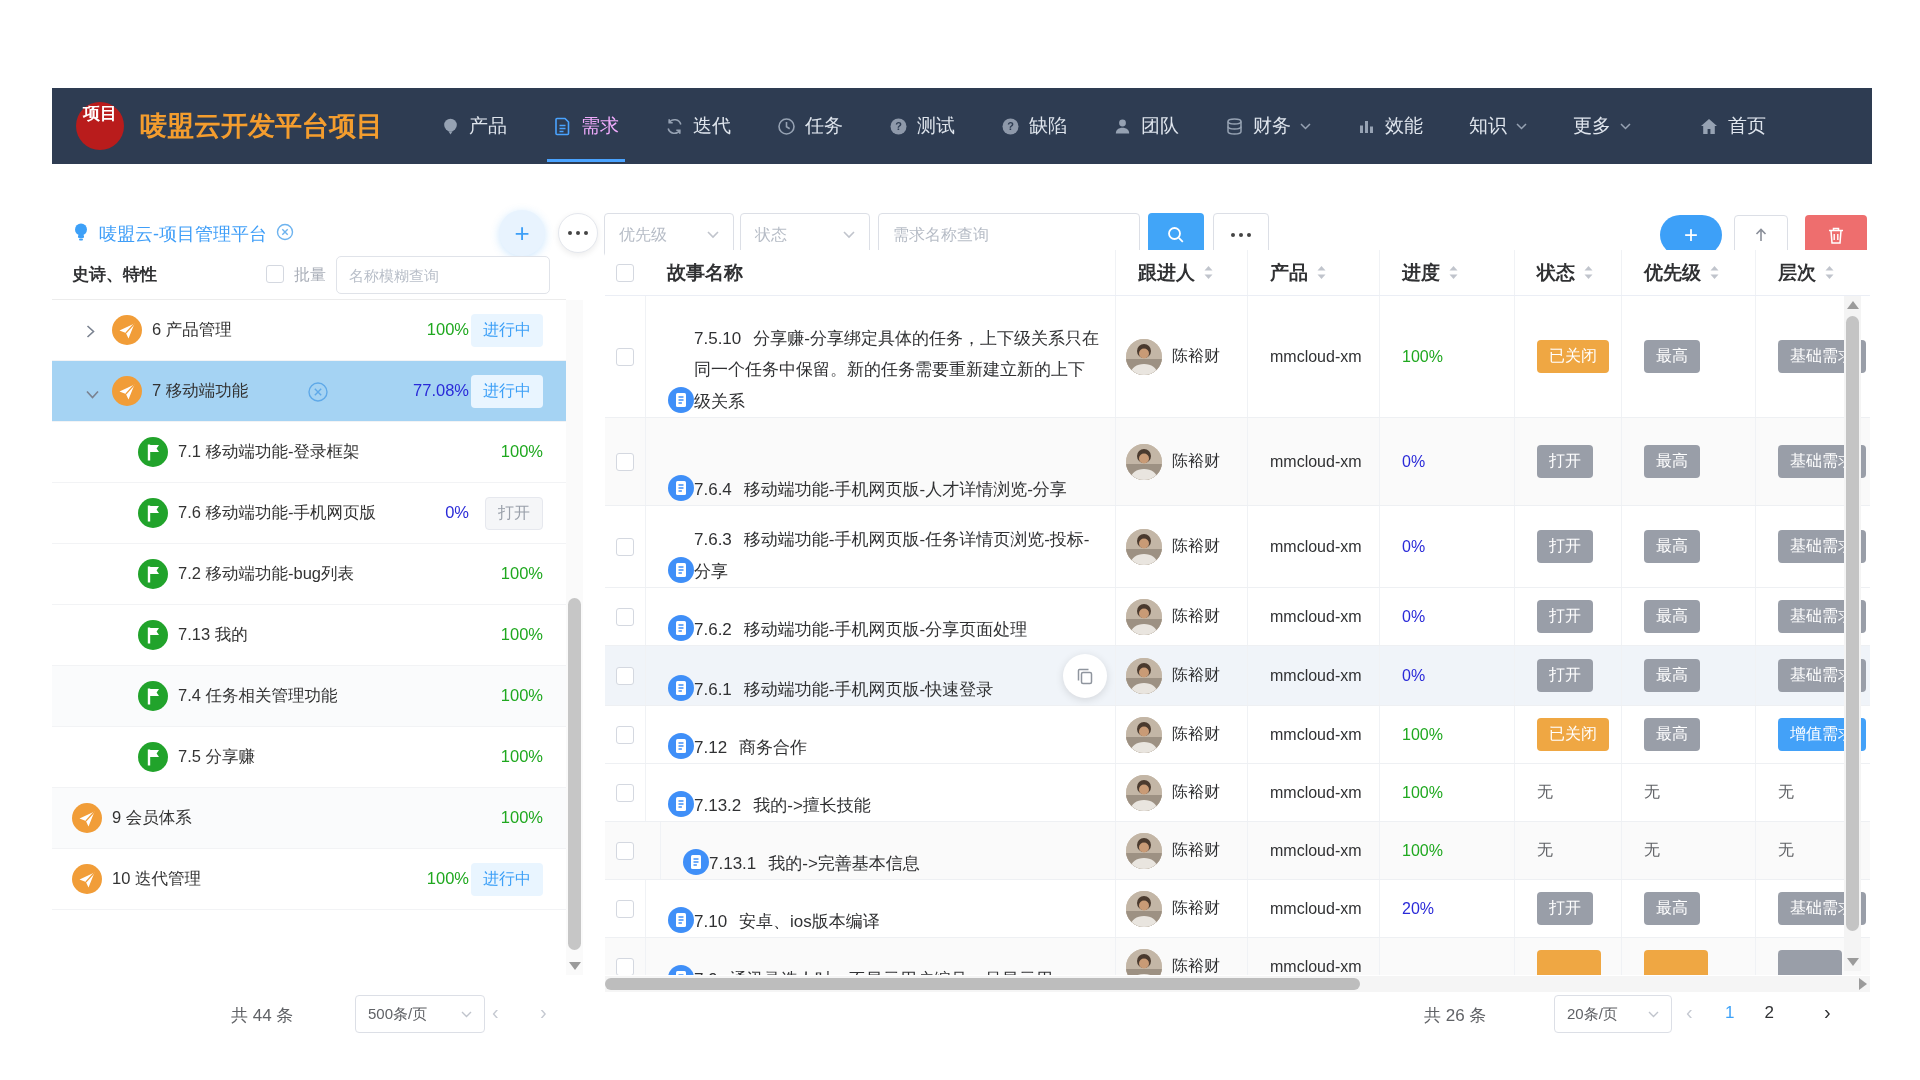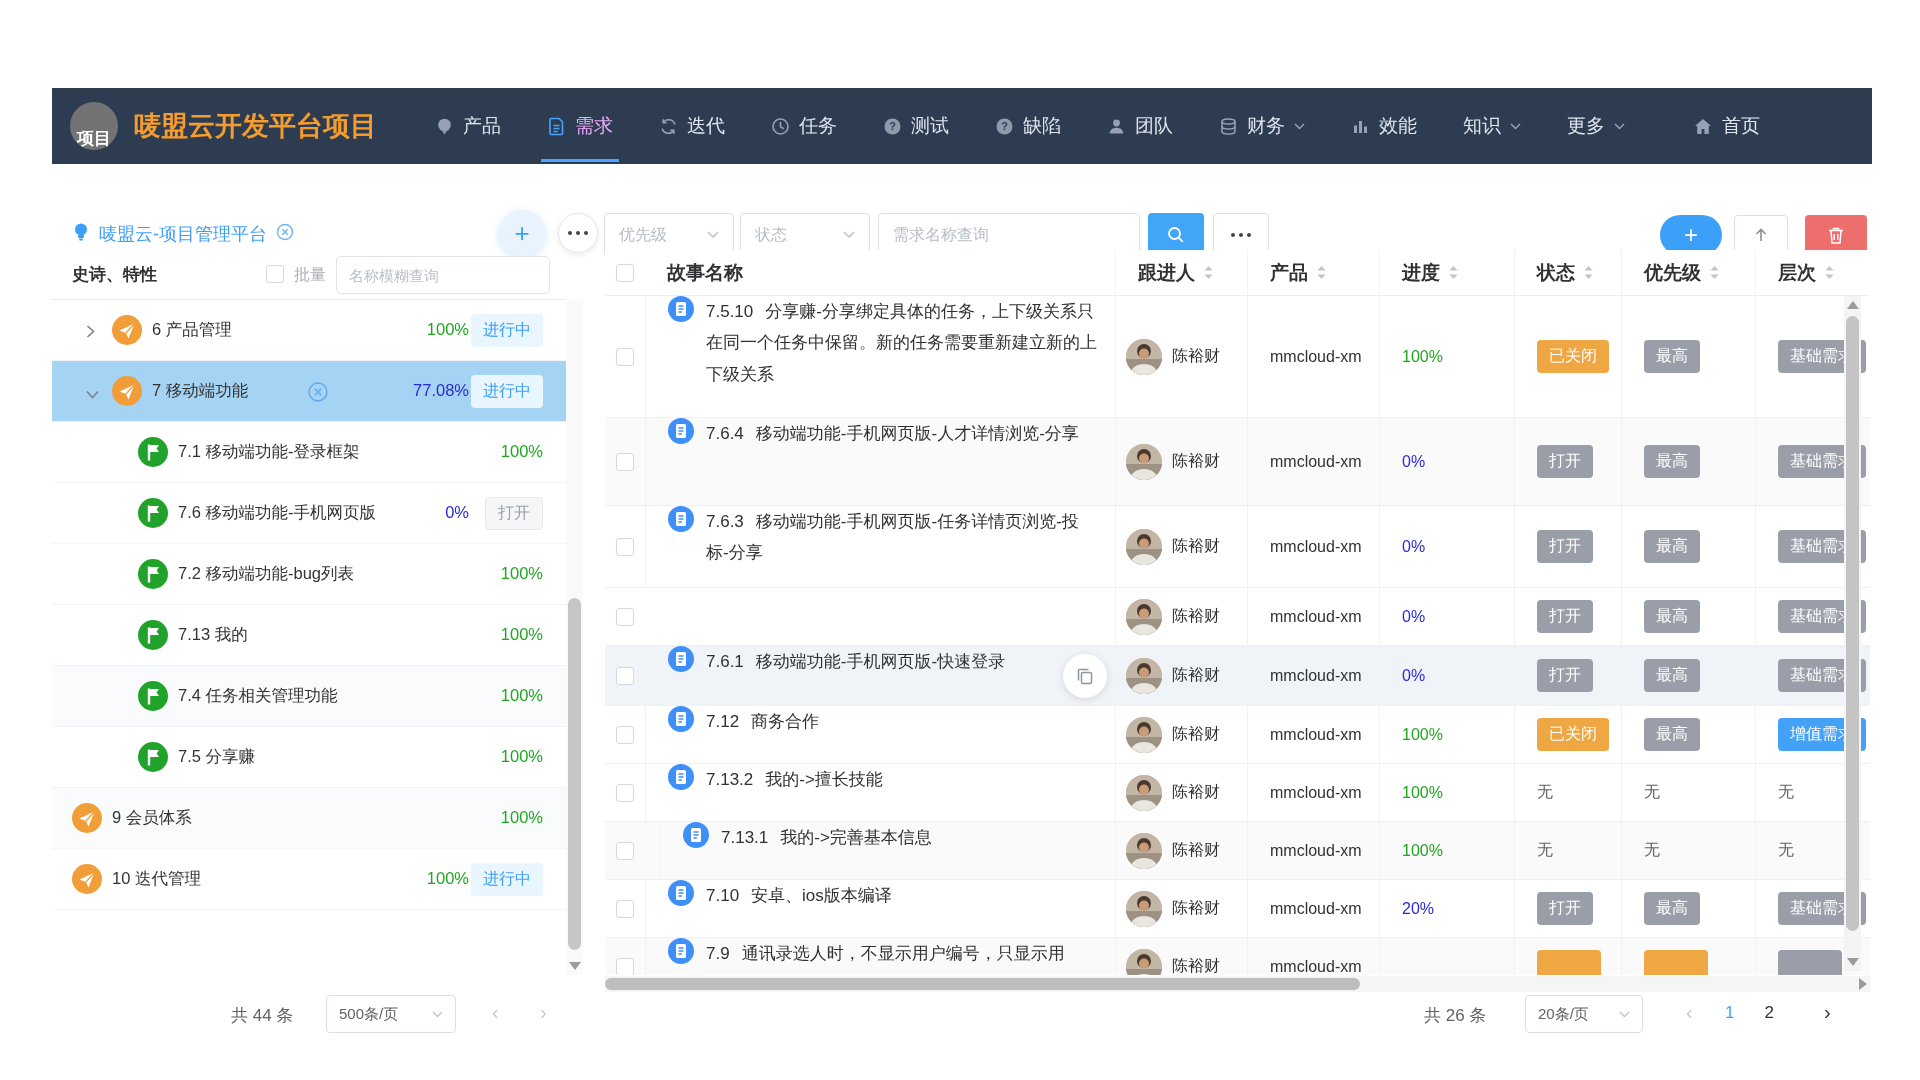--- a/index.html
+++ b/index.html
@@ -2,23 +2,23 @@
 <html><head>
 <meta charset="utf-8">
 <style>
   * { margin:0; padding:0; box-sizing:border-box; }
   html,body { background:#fff; font-family:"Liberation Sans", sans-serif; }
   .page { position:relative; width:1920px; height:1080px; background:#fff; overflow:hidden; }
 
   
   .navbar { position:absolute; left:52px; top:88px; width:1820px; height:76px;
             background:#2e3c52; display:flex; align-items:center; }
-  .logo-badge { width:48px; height:48px; border-radius:50%; background:#737373;
-            color:#fff; font-size:17px; font-weight:bold; display:flex; align-items:flex-end;
-            justify-content:center; margin-left:18px; flex:0 0 auto; }
+  .logo-badge { width:48px; height:48px; border-radius:50%; background:#b91c1c;
+            color:#fff; font-size:17px; font-weight:bold; display:flex; align-items:flex-start;
+            justify-content:center; margin-left:24px; flex:0 0 auto; }
   .app-title { color:#f49d2e; font-size:27px; font-weight:bold; margin-left:16px; white-space:nowrap; }
   .nav-menu { display:flex; align-items:center; gap:46px; margin-left:58px; }
   .nav-item { position:relative; display:flex; align-items:center; gap:9px; color:#dfe5ed;
             font-size:19px; cursor:pointer; white-space:nowrap; }
   .nav-item .nico { display:flex; align-items:center; }
   .nav-item.active { color:#f0abfc; }
   .nav-item.active::after { content:''; position:absolute; left:-6px; right:-6px; bottom:-23px;
             height:3px; background:#4aa3ff; }
   .nav-item.home { margin-left:22px; }
 
@@ -86,21 +86,21 @@
   .tableWrap { position:absolute; left:605px; top:250px; width:1265px; height:725px; overflow:hidden; background:#fff; }
   .thead { position:relative; height:46px; border-bottom:1px solid #ebeef5; }
   .thcell { position:absolute; top:0; bottom:0; display:flex; align-items:center; gap:8px;
             font-size:19px; font-weight:bold; color:#303133; padding-left:22px; }
   .colline { border-left:1px solid #f0f2f5; }
   .trow { position:relative; border-bottom:1px solid #eef0f3; background:#fff; }
   .trow.zebra { background:#fafafa; }
   .trow.hl { background:#f0f4f9; }
   .tcell { position:absolute; top:0; bottom:0; display:flex; align-items:center; padding-left:22px; }
   .cell-cb { justify-content:center; padding-left:0; }
-  .story { gap:12px; padding-right:16px; align-items:flex-start; }
+  .story { padding-right:16px; align-items:flex-end; }
   .story .sicon { flex:0 0 26px; }
   .story .stext { font-size:17px; color:#303133; line-height:1.85; }
   .story .sid { margin-right:12px; }
   .avatar { width:36px; height:36px; border-radius:50%; overflow:hidden; background:#cdbfae; flex:0 0 auto; }
   .fname { margin-left:10px; font-size:16px; color:#303133; }
   .ptext { font-size:16px; color:#303133; }
   .prg { font-size:16px; }
   .none-text { color:#606266; font-size:16px; }
   .copy-btn { position:absolute; left:458px; top:50%; margin-top:-22px; width:44px; height:44px;
             border-radius:50%; background:#fff; border:none; box-shadow:0 2px 8px rgba(0,0,0,.12);
@@ -110,21 +110,21 @@
   .h-scroll { position:absolute; left:605px; top:976px; width:1265px; height:16px; background:#f5f5f5; }
   .h-thumb { position:absolute; left:0; top:2px; width:755px; height:12px; background:#bdbdbd; border-radius:6px; }
   .arr-right { width:0; height:0; border-top:6px solid transparent; border-bottom:6px solid transparent;
             border-left:8px solid #9b9b9b; position:absolute; right:3px; top:2px; }
 
   
   .footer { position:absolute; left:0; top:993px; width:1920px; height:44px; }
   .pg-text { position:absolute; top:11px; font-size:17px; color:#606266; }
   .pg-select { position:absolute; top:2px; height:38px; border:1px solid #dcdfe6; border-radius:4px;
             background:#fff; display:flex; align-items:center; justify-content:space-between;
-            padding:0 12px; font-size:15px; color:#606266; cursor:pointer; }
+            padding:0 12px; font-size:15px; color:#606266; cursor:pointer;margin-left:29px; }
   .pg-arrow { position:absolute; top:8px; font-size:20px; cursor:pointer; background:none; border:none; }
   .pg-num { position:absolute; top:10px; font-size:17px; cursor:pointer; }
   .c-dim { color:#c6cad2; } .c-dark { color:#303133; } .c-blue { color:#3ea2f8; }
 </style>
 </head>
 <body>
 
 <div class="page">
 
   <header class="navbar">
@@ -605,20 +605,28 @@
             <span class="tag tag-gray">最高</span>
           </div>
           <div class="tcell colline" style="left: 1150px; width: 115px;">
             <span class="tag tag-gray">基础需求</span>
           </div>
         </div>
         <div class="trow" style="height: 58px;">
           <div class="tcell cell-cb" style="left: 0px; width: 40px;">
             <span class="cb"></span>
           </div>
+          <div class="tcell story colline" style="left: 40px; width: 470px;">
+            <span class="sicon"><svg width="26" height="26" viewBox="0 0 26 26">
+                <circle cx="13" cy="13" r="13" fill="#3f8ff8"></circle>
+                <rect x="8" y="6" width="10" height="14" rx="1.5" fill="#fff"></rect>
+                <path d="M10.5 10h5M10.5 13h5M10.5 16h3.4" stroke="#3f8ff8" stroke-width="1.3"></path>
+              </svg></span>
+            <span class="stext"><span class="sid">7.6.2</span>移动端功能-手机网页版-分享页面处理</span>
+          </div>
           <div class="tcell colline" style="left: 510px; width: 132px; padding-left: 10px;">
             <span class="avatar"><svg width="36" height="36" viewBox="0 0 36 36">
                 <rect width="36" height="36" fill="#c3b6a6"></rect>
                 <rect y="20" width="36" height="16" fill="#9d9183"></rect>
                 <circle cx="18" cy="12" r="7" fill="#4a3a2e"></circle>
                 <circle cx="18" cy="14.5" r="5" fill="#c99b76"></circle>
                 <path d="M4 36c1.2-7.5 6.5-11 14-11s12.8 3.5 14 11z" fill="#e9e5df"></path>
               </svg></span>
             <span class="fname">陈裕财</span>
           </div>

